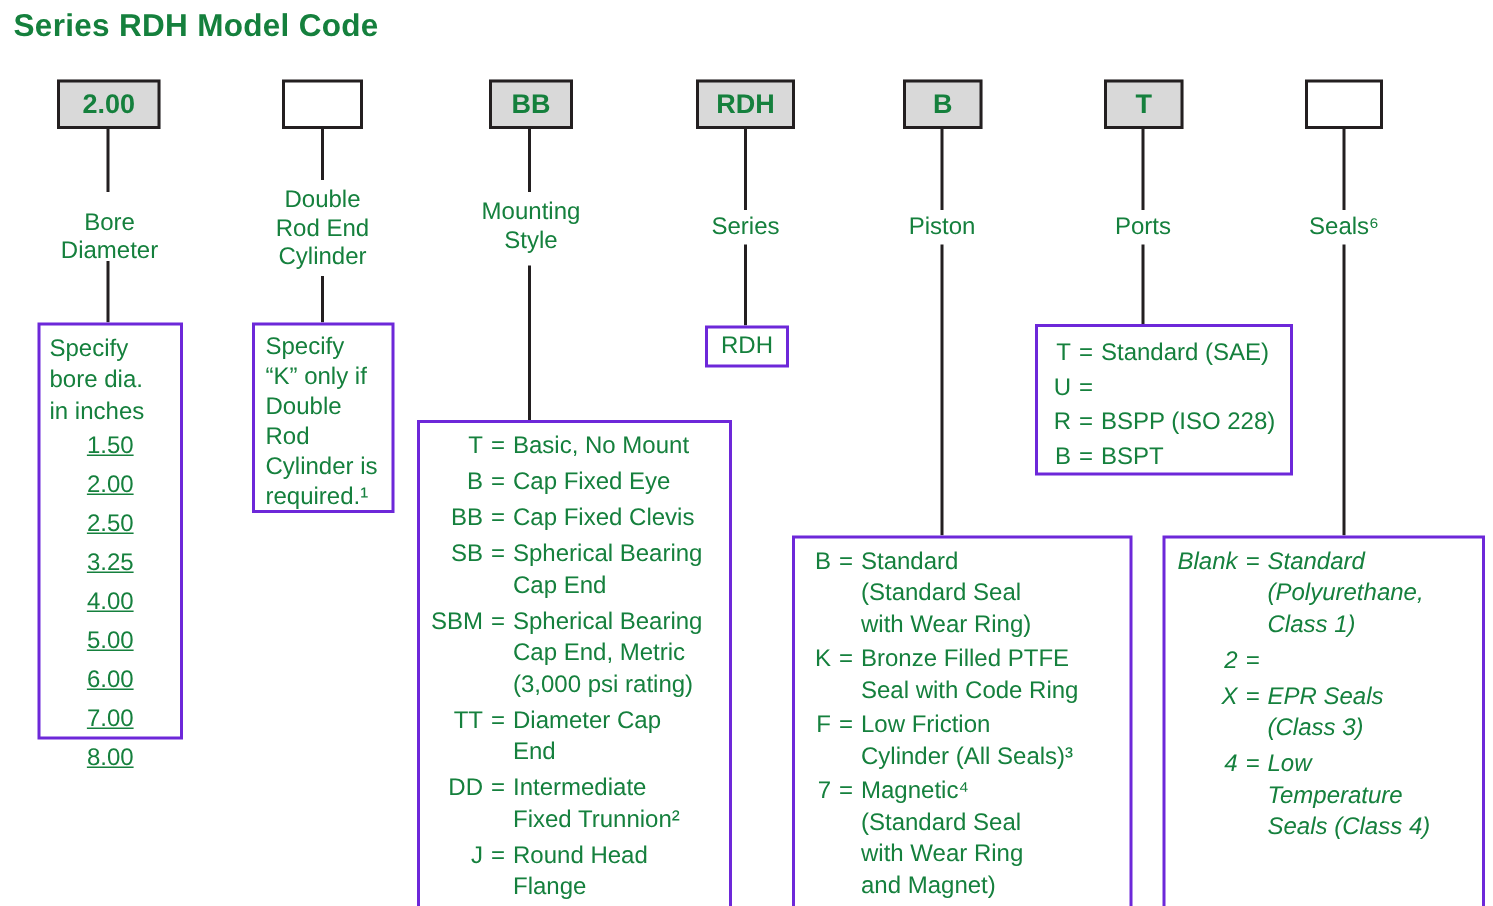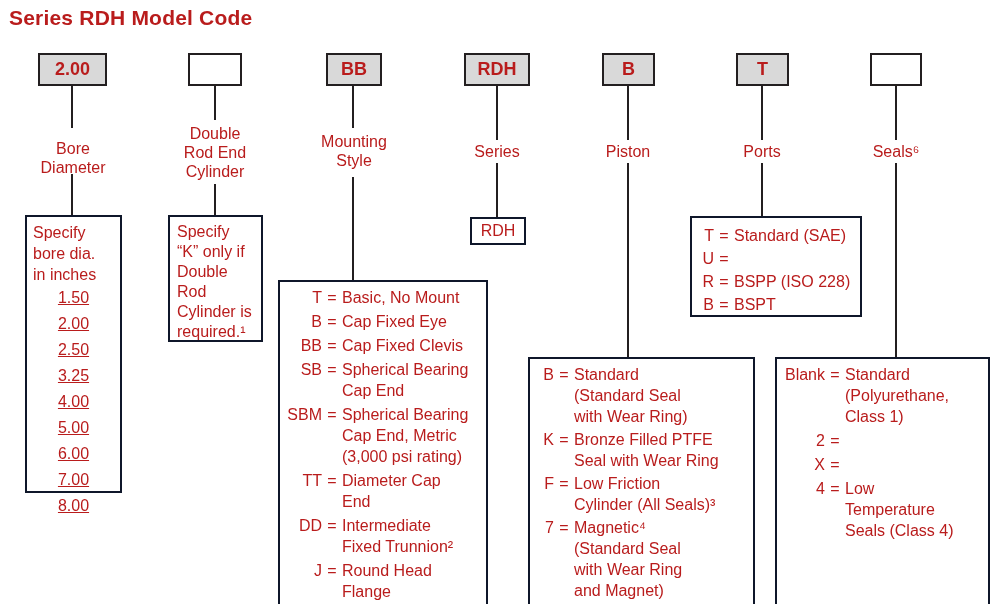--- a/index.html
+++ b/index.html
@@ -1,18 +1,18 @@
 <!DOCTYPE html>
 <html><head>
 <meta charset="utf-8">
 <style>
   html,body{margin:0;padding:0;background:#fff;}
   .canvas{
     position:relative;width:995px;height:604px;background:#ffffff;overflow:hidden;
-    font-family:"Liberation Sans","DejaVu Sans",sans-serif;color:#b91c1c;
+    font-family:"Liberation Sans","DejaVu Sans",sans-serif;color:#15803d;
   }
   .title{position:absolute;left:9px;top:6px;font-size:21px;font-weight:bold;letter-spacing:.2px;}
 
   
   .topbox{position:absolute;top:53px;height:33px;border:2px solid #231f20;box-sizing:border-box;
           display:flex;align-items:center;justify-content:center;font-weight:bold;font-size:18px;background:#ffffff;}
   .topbox.filled{background:#d9d9d9;}
   #tb1{left:38px;width:69px}
   #tb2{left:188px;width:54px}
   #tb3{left:326px;width:56px}
@@ -35,40 +35,40 @@
   .collabel{position:absolute;width:130px;text-align:center;font-size:16px;line-height:19px;white-space:pre-line;}
   #lab1{left:8px;top:139px}
   #lab2{left:150px;top:124px}
   #lab3{left:289px;top:132px}
   #lab4{left:432px;top:142px}
   #lab5{left:563px;top:142px}
   #lab6{left:697px;top:142px}
   #lab7{left:831px;top:142px}
 
   
-  .descbox{position:absolute;border:2px solid #0f172a;box-sizing:border-box;background:#fff;font-size:16px;}
+  .descbox{position:absolute;border:2px solid #6d28d9;box-sizing:border-box;background:#fff;font-size:16px;}
   #borebox{left:25px;top:215px;width:97px;height:278px;padding:5px 6px;}
   #borebox .note{white-space:pre-line;line-height:21px;}
   #borebox .size{text-align:center;line-height:26px;text-decoration:underline;}
   #drbox{left:168px;top:215px;width:95px;height:127px;padding:5px 5px 5px 7px;line-height:20px;white-space:pre-line;}
   #mountbox{left:278px;top:280px;width:210px;height:335px;padding:5px 4px 0 4px;}
   #seriesbox{left:470px;top:217px;width:56px;height:28px;display:flex;align-items:center;justify-content:center;}
   #pistonbox{left:528px;top:357px;width:227px;height:256px;padding:5px 4px 0 6px;}
   #portsbox{left:690px;top:216px;width:172px;height:101px;padding:7px 4px 0 8px;}
   #sealsbox{left:775px;top:357px;width:215px;height:256px;padding:5px 4px 0 6px;}
 
   
   .entry{display:grid;column-gap:4px;line-height:21px;}
   .entry .code{text-align:right;white-space:nowrap;}
   .entry .eq{text-align:center;}
   .entry .desc{white-space:pre-line;}
   #mountbox .entry{grid-template-columns:38px 12px 1fr;margin-bottom:3px;}
   #pistonbox .entry{grid-template-columns:18px 12px 1fr;margin-bottom:2px;}
   #portsbox .entry{grid-template-columns:14px 12px 1fr;margin-bottom:2px;}
-  #sealsbox .entry{grid-template-columns:42px 12px 1fr;margin-bottom:3px;}
+  #sealsbox .entry{grid-template-columns:42px 12px 1fr;margin-bottom:3px;font-style:italic;}
 </style>
 </head>
 <body>
 
 <div class="canvas">
 
   <div class="title">Series RDH Model Code</div>
 
   <div class="topbox filled" id="tb1">
     <span>2.00</span>
@@ -200,21 +200,21 @@
       <span class="code">B</span>
         <span class="eq">=</span>
         <span class="desc">Standard
 (Standard Seal
 with Wear Ring)</span>
     </div>
     <div class="entry">
       <span class="code">K</span>
         <span class="eq">=</span>
         <span class="desc">Bronze Filled PTFE
-Seal with Wear Ring</span>
+Seal with Code Ring</span>
     </div>
     <div class="entry">
       <span class="code">F</span>
         <span class="eq">=</span>
         <span class="desc">Low Friction
 Cylinder (All Seals)³</span>
     </div>
     <div class="entry">
       <span class="code">7</span>
         <span class="eq">=</span>
@@ -260,20 +260,22 @@
 (Polyurethane,
 Class 1)</span>
     </div>
     <div class="entry">
       <span class="code">2</span>
         <span class="eq">=</span>
     </div>
     <div class="entry">
       <span class="code">X</span>
         <span class="eq">=</span>
+        <span class="desc">EPR Seals
+(Class 3)</span>
     </div>
     <div class="entry">
       <span class="code">4</span>
         <span class="eq">=</span>
         <span class="desc">Low
 Temperature
 Seals (Class 4)</span>
     </div>
   </div>
 

